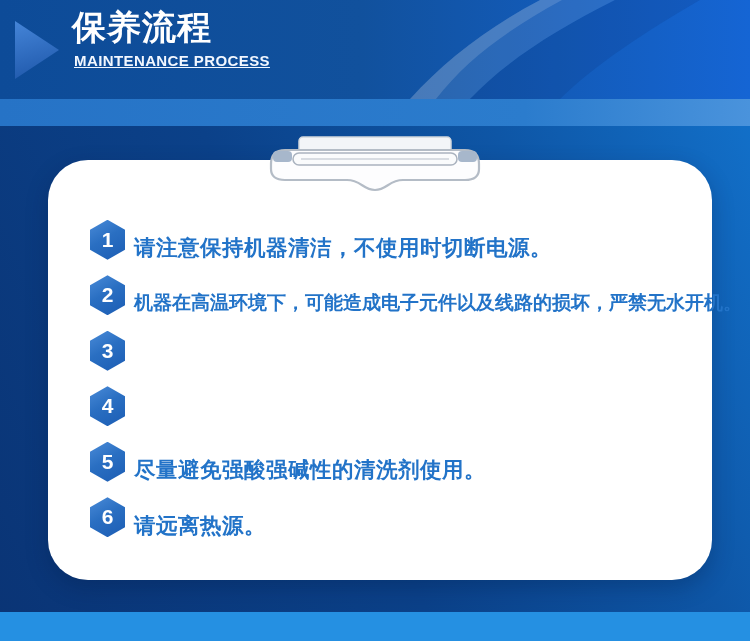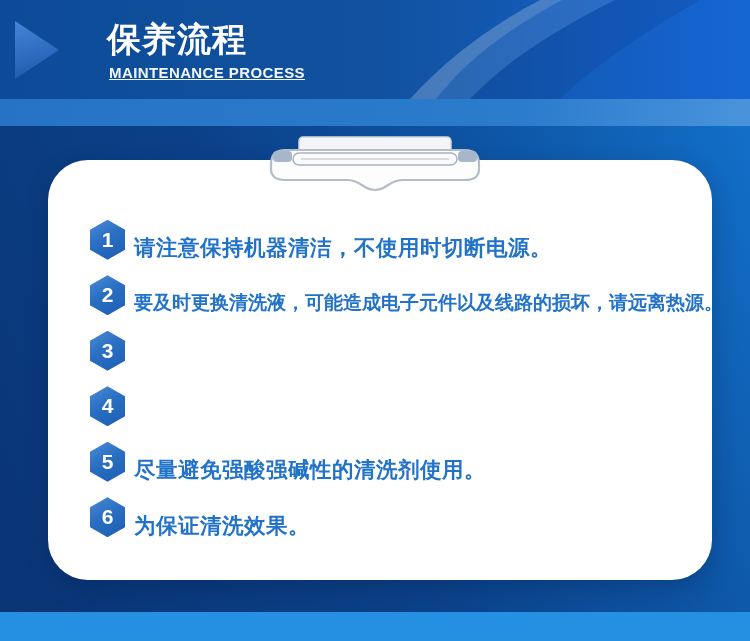--- a/index.html
+++ b/index.html
@@ -13,21 +13,21 @@
     position:absolute;left:0;top:0;width:750px;height:99px;
     background:linear-gradient(90deg,var(--header_left) 0%,#11519d 48%,var(--header_right) 100%);
     overflow:hidden;
   }
   .header-bands{position:absolute;left:0;top:0;width:750px;height:99px;display:block;}
   .tri{
     position:absolute;left:15px;top:21px;width:44px;height:58px;
     background:linear-gradient(165deg,#4585d8 0%,#1c55a8 100%);
     clip-path:polygon(0 0,100% 50%,0 100%);
   }
-  .titles{position:absolute;left:72px;top:20px;color:#fff;margin-left:35px;}
+  .titles{position:absolute;left:72px;top:8px;color:#fff;}
   .page-title{
     margin:0;font-size:34px;line-height:38px;font-weight:800;letter-spacing:1px;color:#fff;
   }
   .page-subtitle{
     margin:7px 0 0 2px;font-size:15px;line-height:16px;font-weight:700;letter-spacing:.4px;color:#f2f7ff;text-decoration:underline;
   }
   
   .strip{
     position:absolute;left:0;top:99px;width:750px;height:27px;
     background:linear-gradient(90deg,var(--strip) 0%,#2b7ccd 70%,#4a93dc 100%);
@@ -83,39 +83,39 @@
   <div class="card">
     <div class="list">
 
       <div class="row">
         <div class="badge">1</div>
         <div class="step-text">请注意保持机器清洁，不使用时切断电源。</div>
       </div>
 
       <div class="row long">
         <div class="badge">2</div>
-        <div class="step-text">要及时更换清洗液，可能造成电子元件以及线路的损坏，请远离热源。</div>
+        <div class="step-text">机器在高温环境下，可能造成电子元件以及线路的损坏，严禁无水开机。</div>
       </div>
 
       <div class="row">
         <div class="badge">3</div>
       </div>
 
       <div class="row">
         <div class="badge">4</div>
       </div>
 
       <div class="row">
         <div class="badge">5</div>
         <div class="step-text">尽量避免强酸强碱性的清洗剂使用。</div>
       </div>
 
       <div class="row">
         <div class="badge">6</div>
-        <div class="step-text">为保证清洗效果。</div>
+        <div class="step-text">请远离热源。</div>
       </div>
 
     </div>
   </div>
 
   <svg class="clip" viewBox="0 0 212 58" aria-hidden="true">
     <rect x="30" y="1" width="152" height="24" rx="4" fill="#f3f5f8" stroke="#d2d7dd" stroke-width="1.5"></rect>
     <path d="M16,14 H196 Q210,14 210,28 V33 Q210,44 196,44 H134 C120,44 118,54 106,54 C94,54 92,44 78,44 H16 Q2,44 2,33 V28 Q2,14 16,14 Z" fill="#fdfdfe" stroke="#b4bcc6" stroke-width="2.2"></path>
     <rect x="4" y="15" width="19" height="11" rx="4" fill="#a7b7cb"></rect>
     <rect x="189" y="15" width="19" height="11" rx="4" fill="#a7b7cb"></rect>

